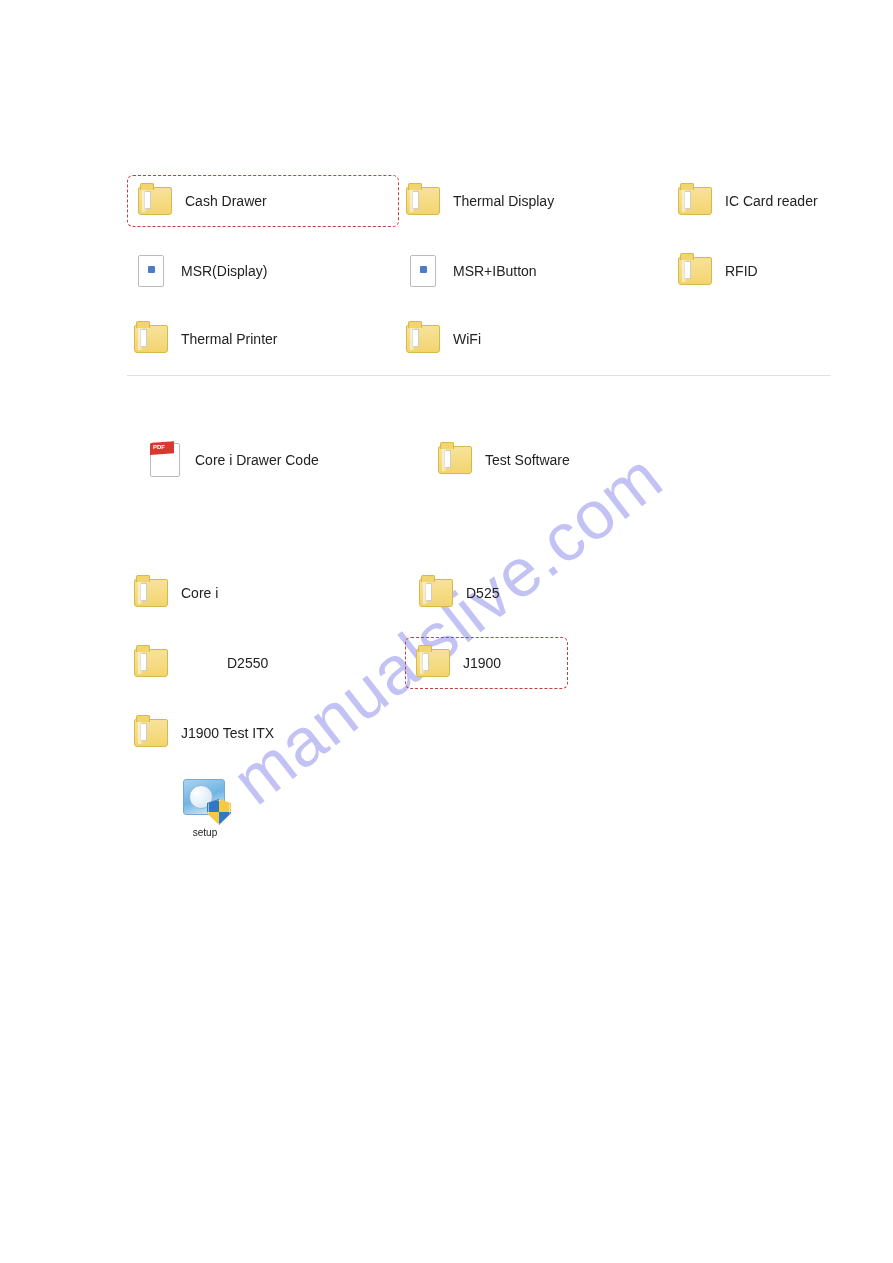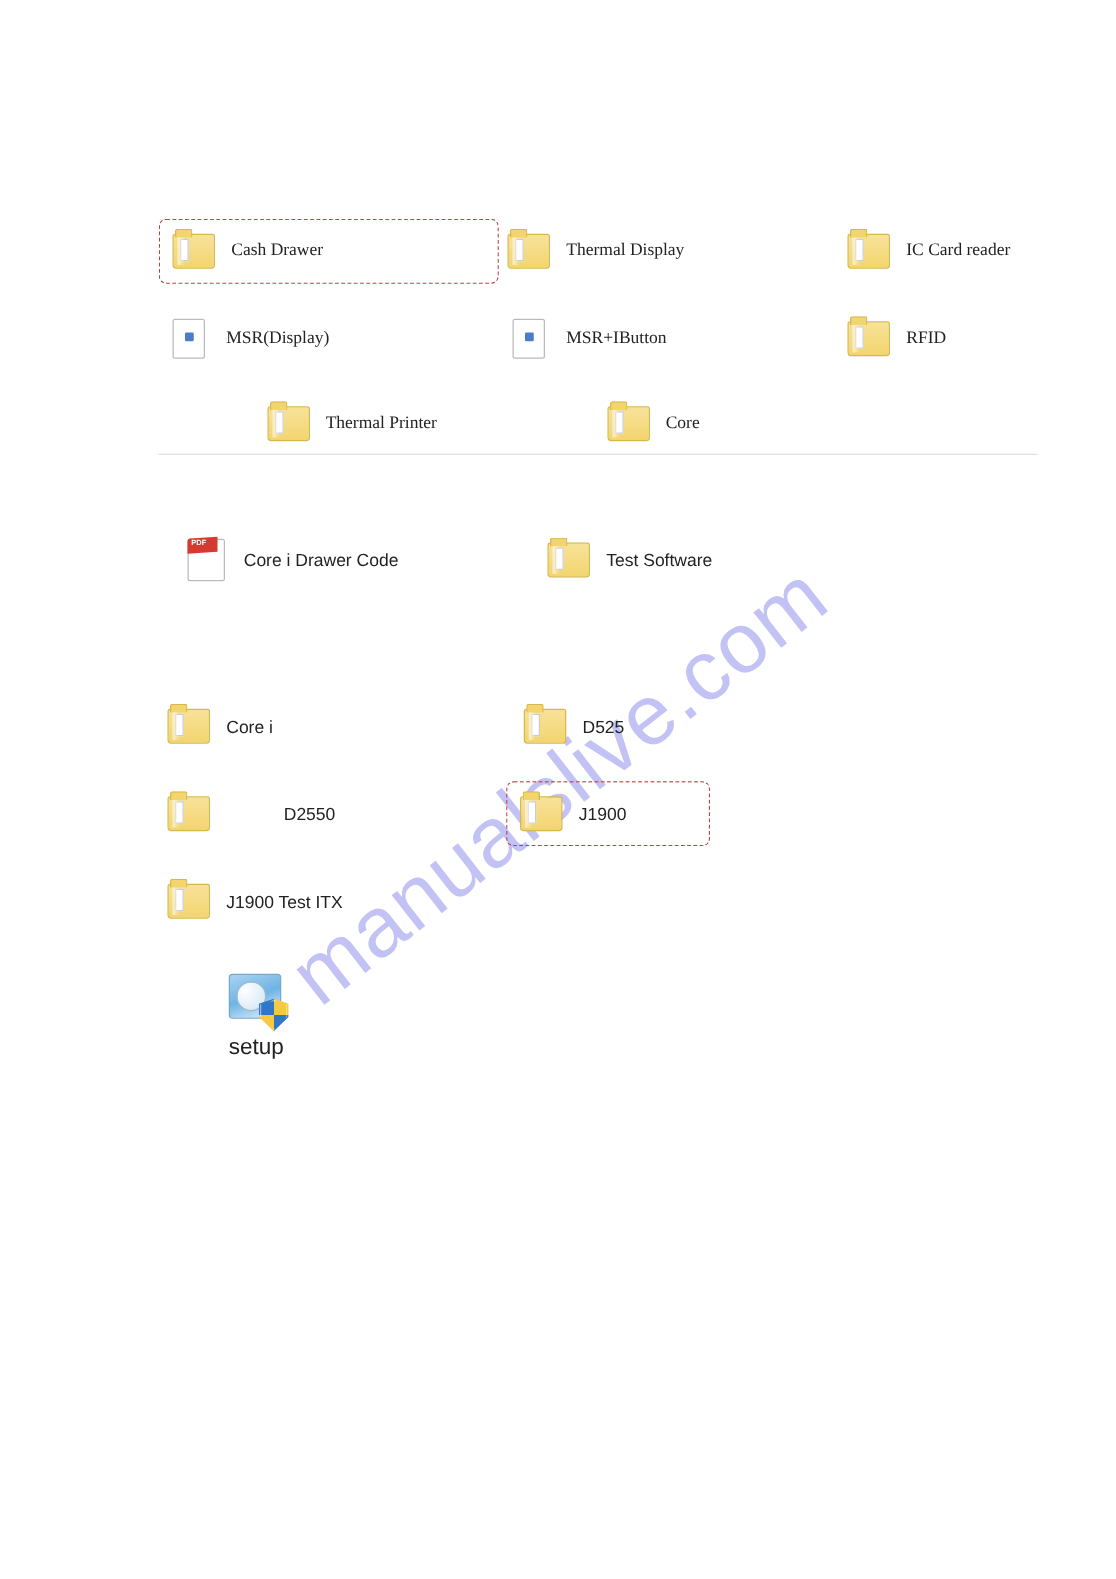--- a/index.html
+++ b/index.html
@@ -13,23 +13,22 @@
     position: relative;
   }
   .container {
     position: absolute;
     left: 127px;
     top: 175px;
     width: 703px;
   }
   .panel1 {
     border-bottom: 1px solid #e0e0e0;
-    padding-bottom: 0;
+    padding-bottom: 12px;
     margin-bottom: 60px;
-    font-family: Liberation Serif, serif;
   }
   .row {
     display: flex;
     margin-bottom: 20px;
   }
   .cell {
     display: flex;
     align-items: center;
     width: 272px;
     padding: 4px;
@@ -193,21 +192,21 @@
   }
   .shield::after {
     content: "";
     position: absolute;
     inset: 1px;
     clip-path: polygon(50% 0, 100% 15%, 100% 55%, 50% 100%, 0 55%, 0 15%);
     box-shadow: inset 0 0 0 1px rgba(255,255,255,0.5);
   }
   .setup-label {
     margin-top: 4px;
-    font-size: 18px;
+    font-size: 10px;
     color: #222;
   }
   
   .watermark {
     position: absolute;
     left: 50%;
     top: 50%;
     transform: translate(-50%, -55%) rotate(-38deg);
     font-size: 68px;
     font-weight: 400;
@@ -269,36 +268,36 @@
       </div>
       <div class="cell narrow">
         <div class="icon-wrap">
             <div class="folder">
               <div class="insert"></div>
             </div>
           </div>
         <span class="label">RFID</span>
       </div>
     </div>
-    <div class="row" style="margin-bottom:0;justify-content:center;">
+    <div class="row" style="margin-bottom:0;">
       <div class="cell">
         <div class="icon-wrap">
             <div class="folder">
               <div class="insert"></div>
             </div>
           </div>
         <span class="label">Thermal Printer</span>
       </div>
       <div class="cell">
         <div class="icon-wrap">
             <div class="folder">
               <div class="insert"></div>
             </div>
           </div>
-        <span class="label">Core</span>
+        <span class="label">WiFi</span>
       </div>
     </div>
   </div>
 
   <div class="group2">
     <div class="row" style="margin-left:14px;">
       <div class="cell" style="width:290px;">
         <div class="icon-wrap">
             <div class="pdficon"></div>
           </div>

